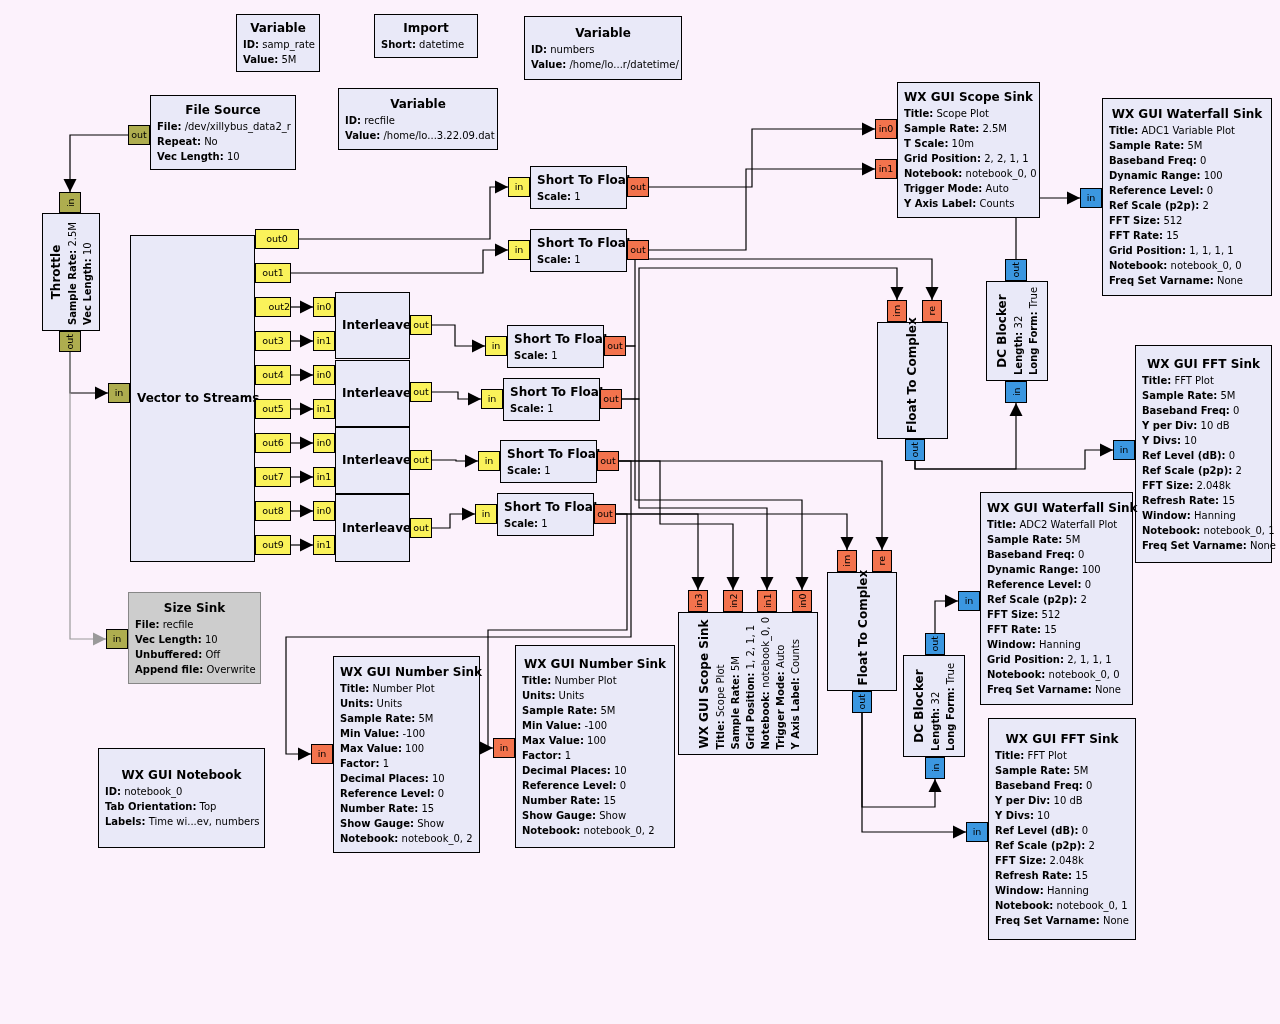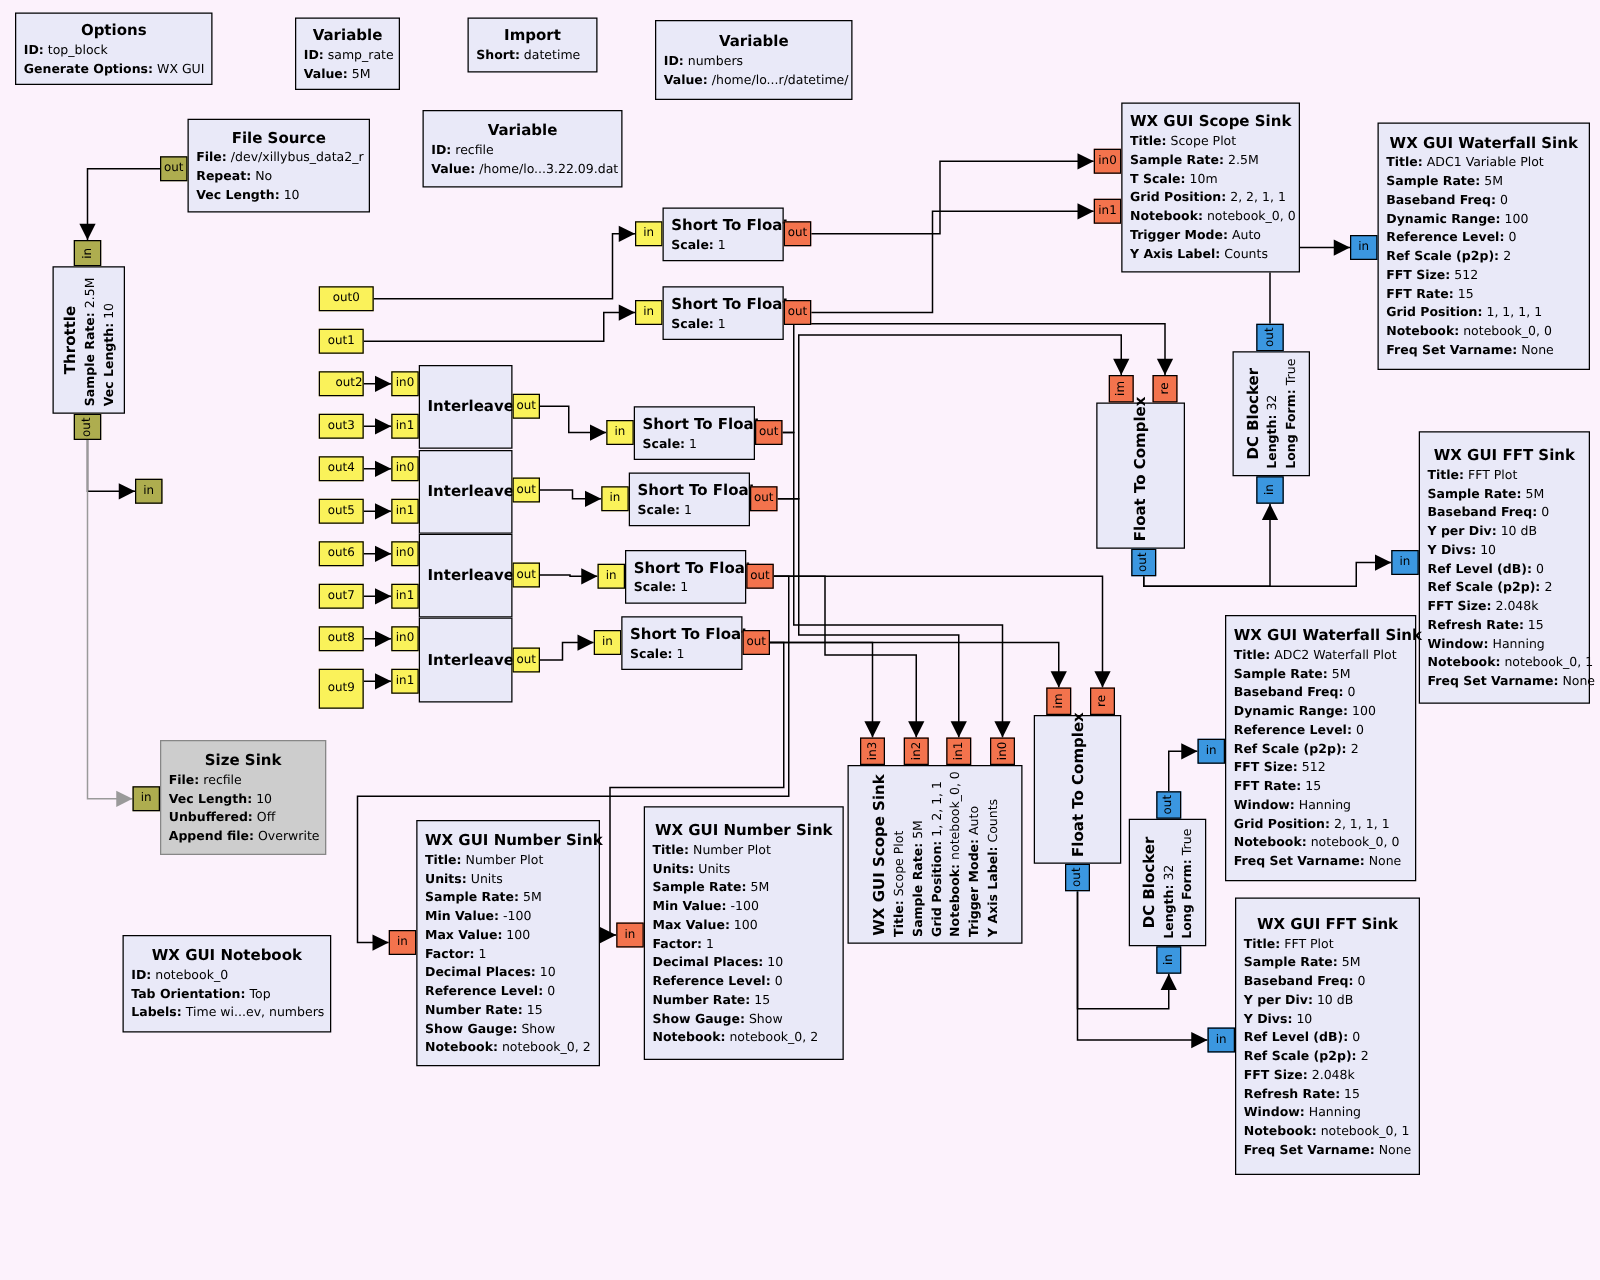--- a/index.html
+++ b/index.html
@@ -155,27 +155,20 @@
       </g>
       <g>
         <polyline points="862,713 862,832 966,832" fill="none" stroke="#000000" stroke-width="1.2"></polyline>
         <polygon points="966,832 953,838.5 953,825.5" fill="#000000"></polygon>
       </g>
       <g>
         <polyline points="935,633 935,601 958,601" fill="none" stroke="#000000" stroke-width="1.2"></polyline>
         <polygon points="958,601 945,607.5 945,594.5" fill="#000000"></polygon>
       </g>
     </svg>
-    <div class="block" style="left: 12px; top: 10px; width: 158px; height: 58px;">
-      <div class="content" style="inset: 0px;">
-        <div class="btitle">Options</div>
-        <div class="param"><span class="plabel">ID:</span> <span class="pvalue">top_block</span></div>
-        <div class="param"><span class="plabel">Generate Options:</span> <span class="pvalue">WX GUI</span></div>
-      </div>
-    </div>
     <div class="block" style="left: 236px; top: 14px; width: 84px; height: 58px;">
       <div class="content" style="inset: 0px;">
         <div class="btitle">Variable</div>
         <div class="param"><span class="plabel">ID:</span> <span class="pvalue">samp_rate</span></div>
         <div class="param"><span class="plabel">Value:</span> <span class="pvalue">5M</span></div>
       </div>
     </div>
     <div class="block" style="left: 374px; top: 14px; width: 104px; height: 44px;">
       <div class="content" style="inset: 0px;">
         <div class="btitle">Import</div>
@@ -212,20 +205,25 @@
       <div class="btitle">Throttle</div>
       <div class="param"><span class="plabel">Sample Rate:</span> <span class="pvalue">2.5M</span></div>
       <div class="param"><span class="plabel">Vec Length:</span> <span class="pvalue">10</span></div>
     </div>
     <div class="port v" style="left: 59px; top: 192px; width: 22px; height: 21px; background: rgb(174, 173, 79);">
       <span>in</span>
     </div>
     <div class="port v" style="left: 59px; top: 331px; width: 22px; height: 21px; background: rgb(174, 173, 79);">
       <span>out</span>
     </div>
+    <div class="block" style="left: 130px; top: 235px; width: 125px; height: 327px;">
+      <div class="content" style="inset: 0px;">
+        <div class="btitle">Vector to Streams</div>
+      </div>
+    </div>
     <div class="port" style="left: 108px; top: 383px; width: 22px; height: 20px; background: rgb(174, 173, 79);">
       <span>in</span>
     </div>
     <div class="port" style="left: 255px; top: 229px; width: 44px; height: 20px; background: rgb(250, 242, 90);">
       <span>out0</span>
     </div>
     <div class="port" style="left: 255px; top: 263px; width: 36px; height: 20px; background: rgb(250, 242, 90);">
       <span>out1</span>
     </div>
     <div class="port" style="left: 255px; top: 297px; width: 36px; height: 20px; background: rgb(250, 242, 90); justify-content: flex-end;">
@@ -242,21 +240,21 @@
     </div>
     <div class="port" style="left: 255px; top: 433px; width: 36px; height: 20px; background: rgb(250, 242, 90);">
       <span>out6</span>
     </div>
     <div class="port" style="left: 255px; top: 467px; width: 36px; height: 20px; background: rgb(250, 242, 90);">
       <span>out7</span>
     </div>
     <div class="port" style="left: 255px; top: 501px; width: 36px; height: 20px; background: rgb(250, 242, 90);">
       <span>out8</span>
     </div>
-    <div class="port" style="left: 255px; top: 535px; width: 36px; height: 32px; background: rgb(250, 242, 90);">
+    <div class="port" style="left: 255px; top: 535px; width: 36px; height: 20px; background: rgb(250, 242, 90);">
       <span>out9</span>
     </div>
     <div class="block" style="left: 335px; top: 292px; width: 75px; height: 67px;">
       <div class="content" style="inset: 0px;">
         <div class="btitle">Interleave</div>
       </div>
     </div>
     <div class="port" style="left: 313px; top: 297px; width: 22px; height: 20px; background: rgb(250, 242, 90);">
       <span>in0</span>
     </div>
@@ -554,21 +552,21 @@
         <div class="btitle">Size Sink</div>
         <div class="param"><span class="plabel">File:</span> <span class="pvalue">recfile</span></div>
         <div class="param"><span class="plabel">Vec Length:</span> <span class="pvalue">10</span></div>
         <div class="param"><span class="plabel">Unbuffered:</span> <span class="pvalue">Off</span></div>
         <div class="param"><span class="plabel">Append file:</span> <span class="pvalue">Overwrite</span></div>
       </div>
     </div>
     <div class="port" style="left: 106px; top: 629px; width: 22px; height: 20px; background: rgb(174, 173, 79);">
       <span>in</span>
     </div>
-    <div class="block" style="left: 98px; top: 748px; width: 167px; height: 78px;">
+    <div class="block" style="left: 98px; top: 748px; width: 167px; height: 100px;">
       <div class="content" style="inset: 0px;">
         <div class="btitle">WX GUI Notebook</div>
         <div class="param"><span class="plabel">ID:</span> <span class="pvalue">notebook_0</span></div>
         <div class="param"><span class="plabel">Tab Orientation:</span> <span class="pvalue">Top</span></div>
         <div class="param"><span class="plabel">Labels:</span> <span class="pvalue">Time wi...ev, numbers</span></div>
       </div>
     </div>
     <div class="block" style="left: 333px; top: 656px; width: 147px; height: 197px;">
       <div class="content" style="inset: 0px;">
         <div class="btitle">WX GUI Number Sink</div>

